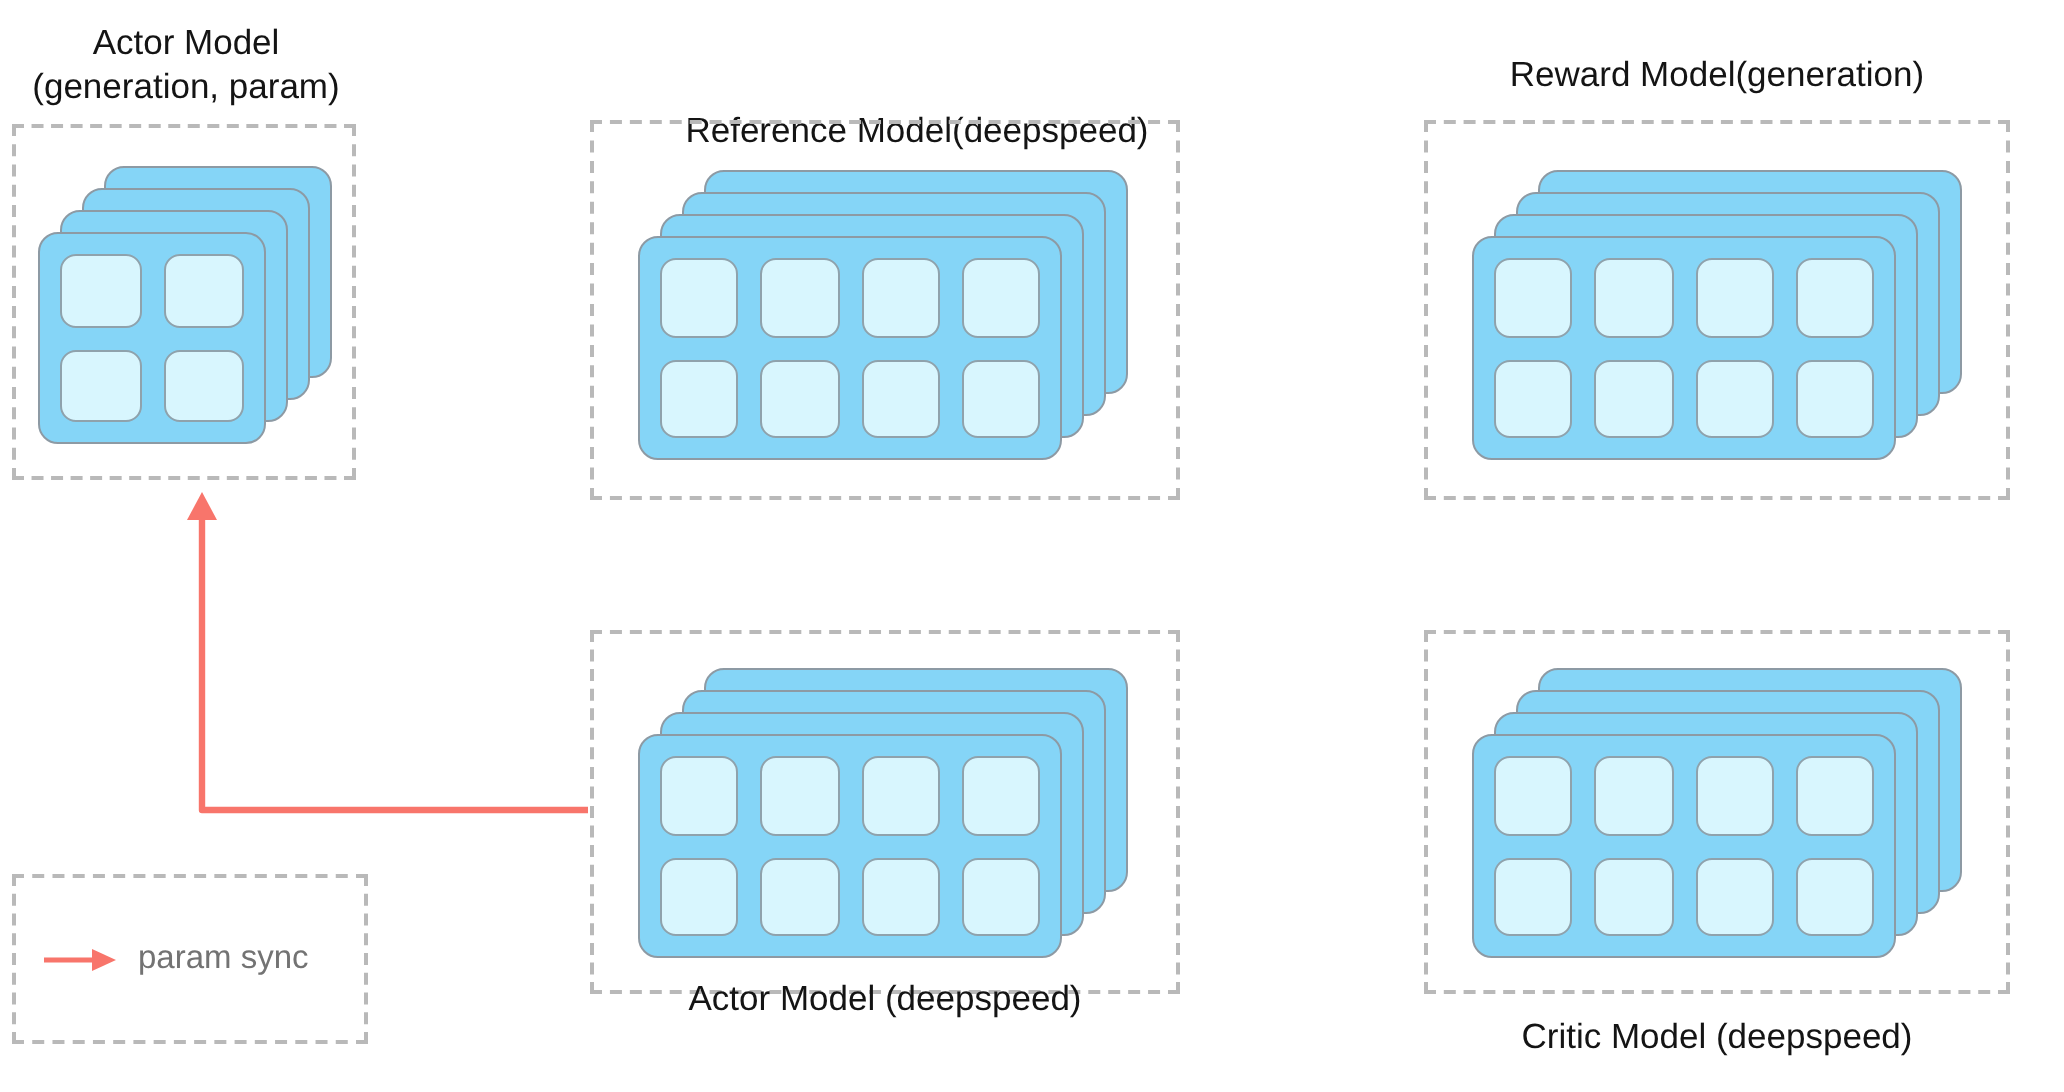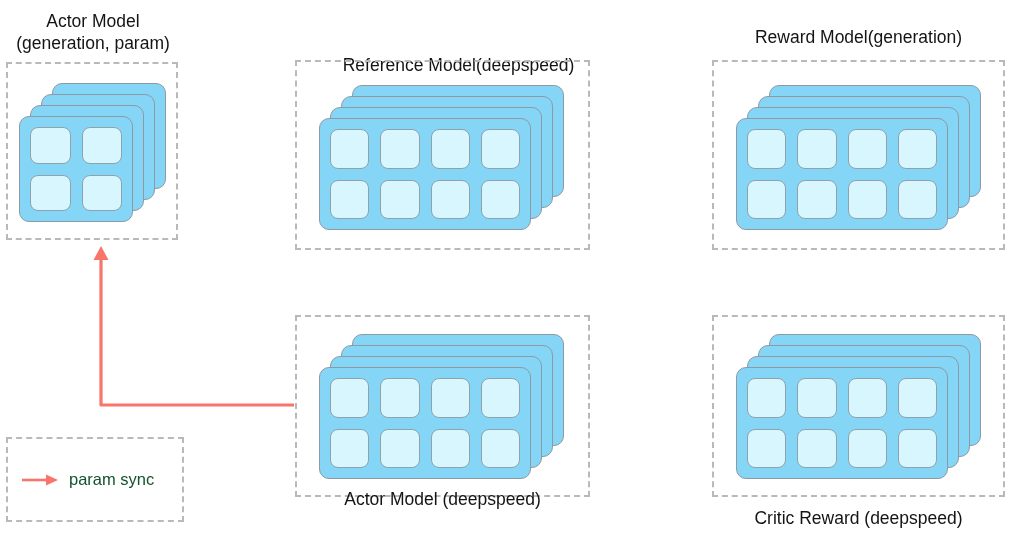--- a/index.html
+++ b/index.html
@@ -66,21 +66,21 @@
   
   .legend-box {
     position:absolute;
     left:6px; top:437px; width:178px; height:85px;
     border:2px dashed #b9b9b9;
     box-sizing:border-box;
     display:flex; align-items:center;
     padding-left:12px;
   }
   .legend-row { display:flex; align-items:center; gap:9px; }
-  .legend-label { font-size:16.5px; color:#14532d; }
+  .legend-label { font-size:16.5px; color:#737373; }
 </style>
 </head>
 <body>
 
 <div class="node-label" style="left:0px; top:10px; width:186px;">
   <div>Actor Model</div>
   <div>(generation, param)</div>
 </div>
 
 <div class="dashed-box" style="left:6px; top:62px; width:172px; height:178px;">
@@ -172,21 +172,21 @@
       <div class="cell"></div>
       <div class="cell"></div>
       <div class="cell"></div>
       <div class="cell"></div>
       <div class="cell"></div>
       <div class="cell"></div>
       <div class="cell"></div>
     </div>
   </div>
 </div>
-<div class="node-label" style="left:712px; top:507px; width:293px;">Critic Reward (deepspeed)</div>
+<div class="node-label" style="left:712px; top:507px; width:293px;">Critic Model (deepspeed)</div>
 
 <svg id="arrow-overlay" viewBox="0 0 1032 546">
   <polyline points="294,405 101,405 101,258" fill="none" stroke="#f8756b" stroke-width="3.2" stroke-linejoin="round"></polyline>
   <polygon points="101,246 93.5,260 108.5,260" fill="#f8756b"></polygon>
 </svg>
 
 <div class="legend-box">
   <div class="legend-row">
     <svg width="40" height="14" viewBox="0 0 40 14">
       <line x1="2" y1="7" x2="28" y2="7" stroke="#f8756b" stroke-width="2.6"></line>

